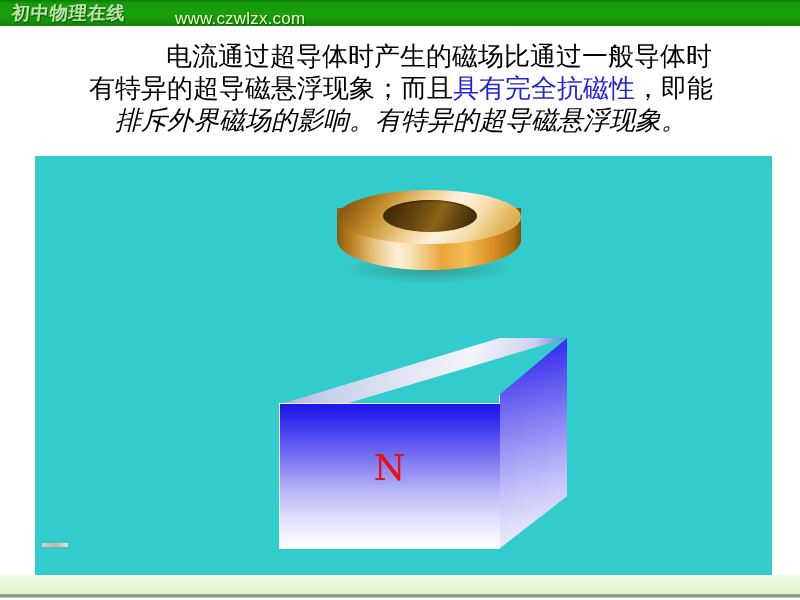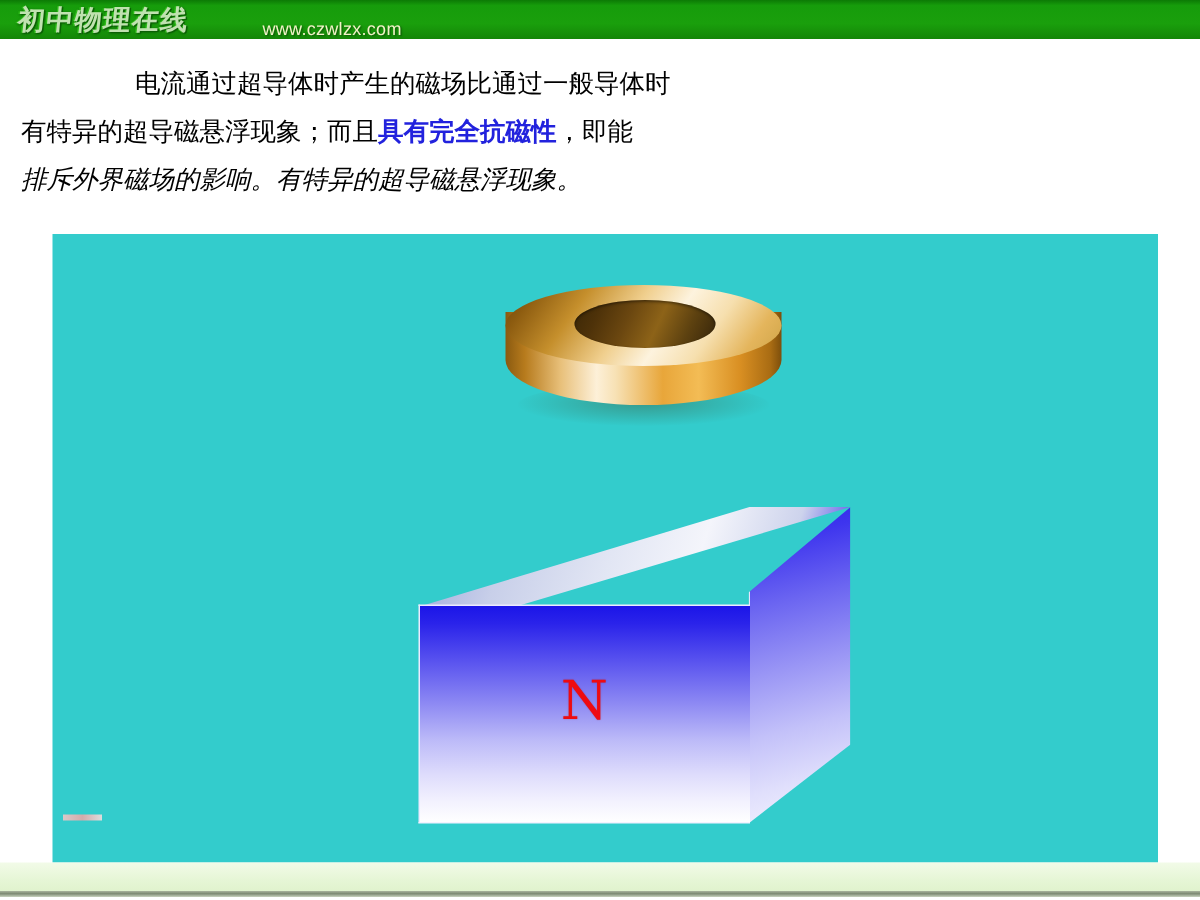--- a/index.html
+++ b/index.html
@@ -33,43 +33,44 @@
     color:#cfe8bf;
     text-shadow:1px 1px 0 #0a5c04, -1px 0 0 #2fbf1a, 0 1px 2px #064002;
     transform:skewX(-6deg);
     opacity:.92;
   }
   #site-url {
     position:absolute; left:175px; top:8px;
     height:22px;
     display:flex; align-items:center;
     font-family:"Liberation Sans", sans-serif;
-    font-size:12px; font-weight:normal;
+    font-size:17px; font-weight:normal;
     color:#f2f2c8;
     letter-spacing:.2px;
     text-shadow:1px 1px 1px rgba(0,0,0,.35);
   }
 
   
   #text-block {
     position:absolute; left:12px; top:40px;
     width:776px;
     font-family:"DejaVu Sans", sans-serif;
-    font-size:17px;
+    font-size:26px;
     font-weight:normal;
     line-height:32px;
     color:#000000;
     letter-spacing:0px;
     white-space:nowrap;
+    text-align:center;
   }
   #text-block .line { display:block; }
   #line1 { padding-left:78px; }
   #line2 { padding-left:2px; }
   #line3 { padding-left:2px;font-style:italic; }
-  .hl-blue { color:#2222dd;font-weight:bold; }
+  .hl-blue { color:#2222dd; }
 
   
   #figure-panel {
     position:absolute; left:35px; top:156px;
     width:737px; height:419px;
     background:#33cccc;
   }
 
   
   #ring {

